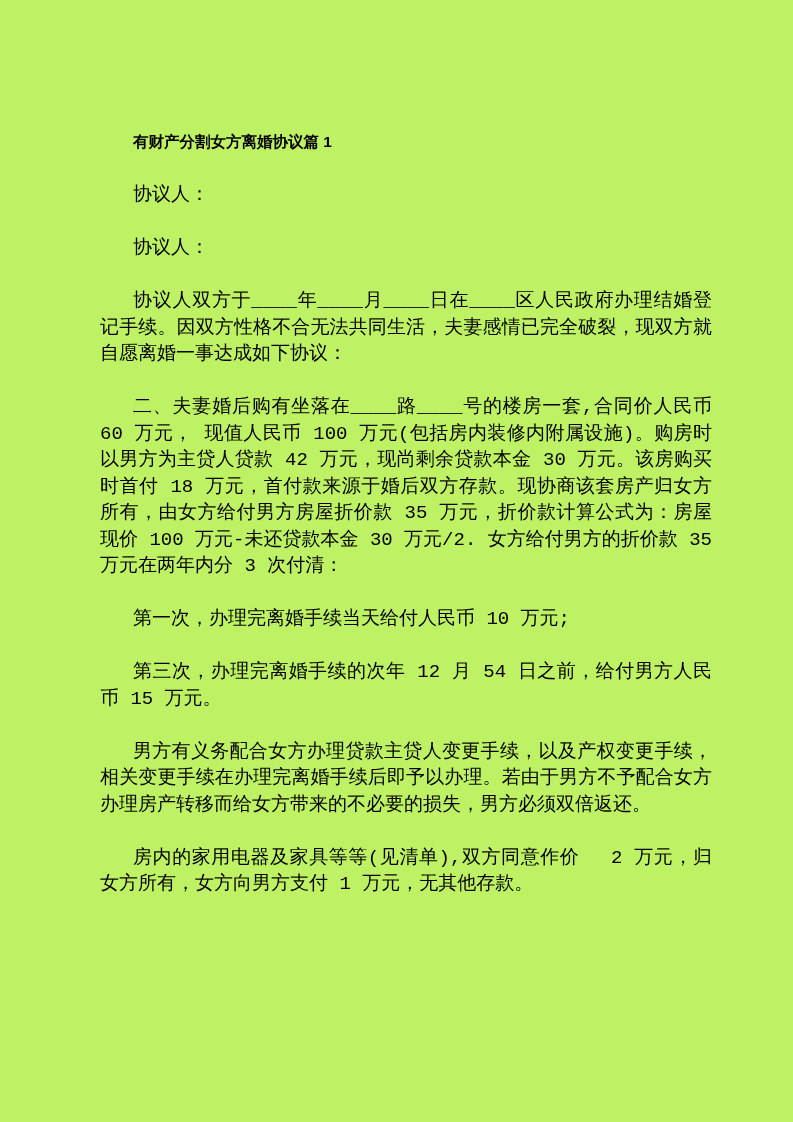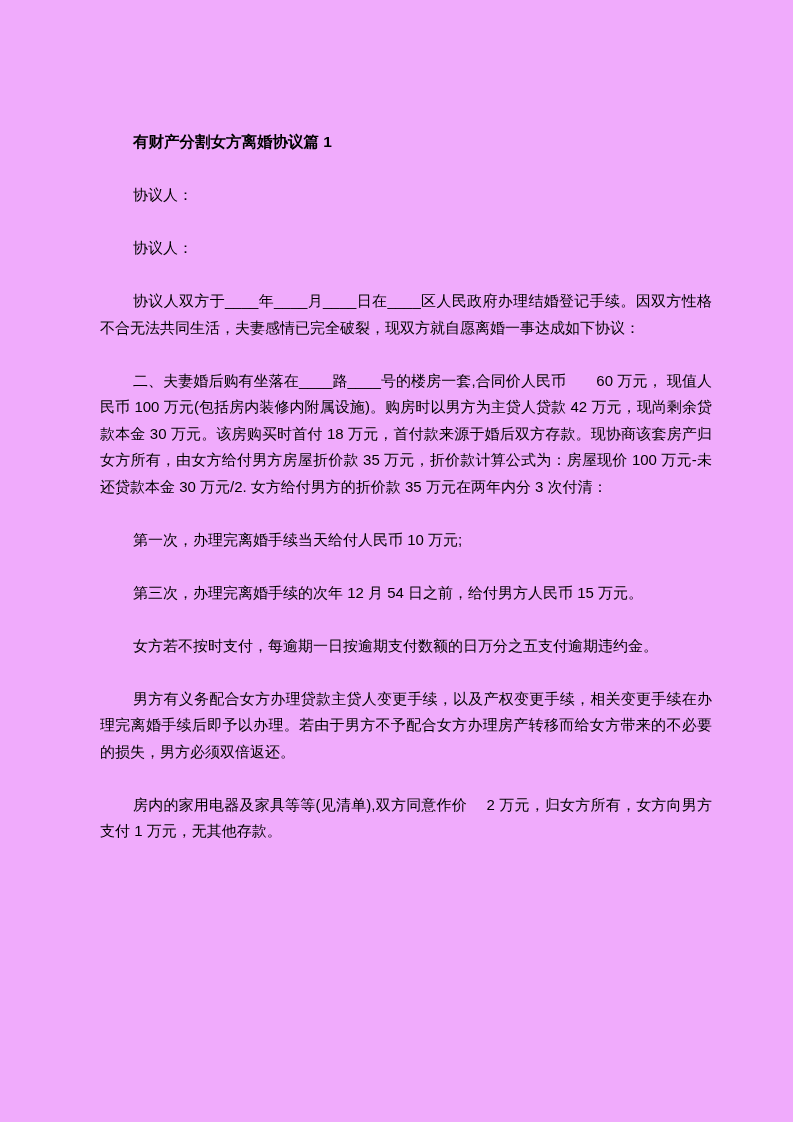--- a/index.html
+++ b/index.html
@@ -4,59 +4,59 @@
 <style>
   html, body {
     margin: 0;
     padding: 0;
     background: #ffffff;
   }
   .page {
     position: relative;
     width: 793px;
     height: 1122px;
-    background: #f0abfc;
+    background: #bef264;
     color: #000000;
     font-family: "Liberation Sans", sans-serif;
     overflow: hidden;
   }
   .content {
     position: absolute;
     left: 100px;
     top: 129px;
     width: 612px;
   }
   .doc-title {
     font-size: 15.5px;
     font-weight: bold;
     line-height: 26.5px;
     text-indent: 33px;
     margin: 0 0 26.5px 0;
     color: #000000;
   }
   p.body-para {
-    font-size: 15px;
+    font-size: 19px;
     line-height: 26.5px;
     text-align: justify;
     text-indent: 33px;
     margin: 0 0 26.5px 0;
     color: #000000;
     word-break: break-all;
+    font-family: Liberation Mono, monospace;
   }
 </style>
 </head>
 <body>
 
 <div class="page">
   <div class="content">
     <h1 class="doc-title">有财产分割女方离婚协议篇 1</h1>
 
     <p class="body-para">协议人：</p>
     <p class="body-para">协议人：</p>
     <p class="body-para">协议人双方于____年____月____日在____区人民政府办理结婚登记手续。因双方性格不合无法共同生活，夫妻感情已完全破裂，现双方就自愿离婚一事达成如下协议：</p>
     <p class="body-para">二、夫妻婚后购有坐落在____路____号的楼房一套,合同价人民币　　60 万元， 现值人民币 100 万元(包括房内装修内附属设施)。购房时以男方为主贷人贷款 42 万元，现尚剩余贷款本金 30 万元。该房购买时首付 18 万元，首付款来源于婚后双方存款。现协商该套房产归女方所有，由女方给付男方房屋折价款 35 万元，折价款计算公式为：房屋现价 100 万元-未还贷款本金 30 万元/2. 女方给付男方的折价款 35 万元在两年内分 3 次付清：</p>
     <p class="body-para">第一次，办理完离婚手续当天给付人民币 10 万元;</p>
     <p class="body-para">第三次，办理完离婚手续的次年 12 月 54 日之前，给付男方人民币 15 万元。</p>
-    <p class="body-para">女方若不按时支付，每逾期一日按逾期支付数额的日万分之五支付逾期违约金。</p>
     <p class="body-para">男方有义务配合女方办理贷款主贷人变更手续，以及产权变更手续，相关变更手续在办理完离婚手续后即予以办理。若由于男方不予配合女方办理房产转移而给女方带来的不必要的损失，男方必须双倍返还。</p>
     <p class="body-para">房内的家用电器及家具等等(见清单),双方同意作价　 2 万元，归女方所有，女方向男方支付 1 万元，无其他存款。</p>
   </div>
 </div>
 
 </body></html>

